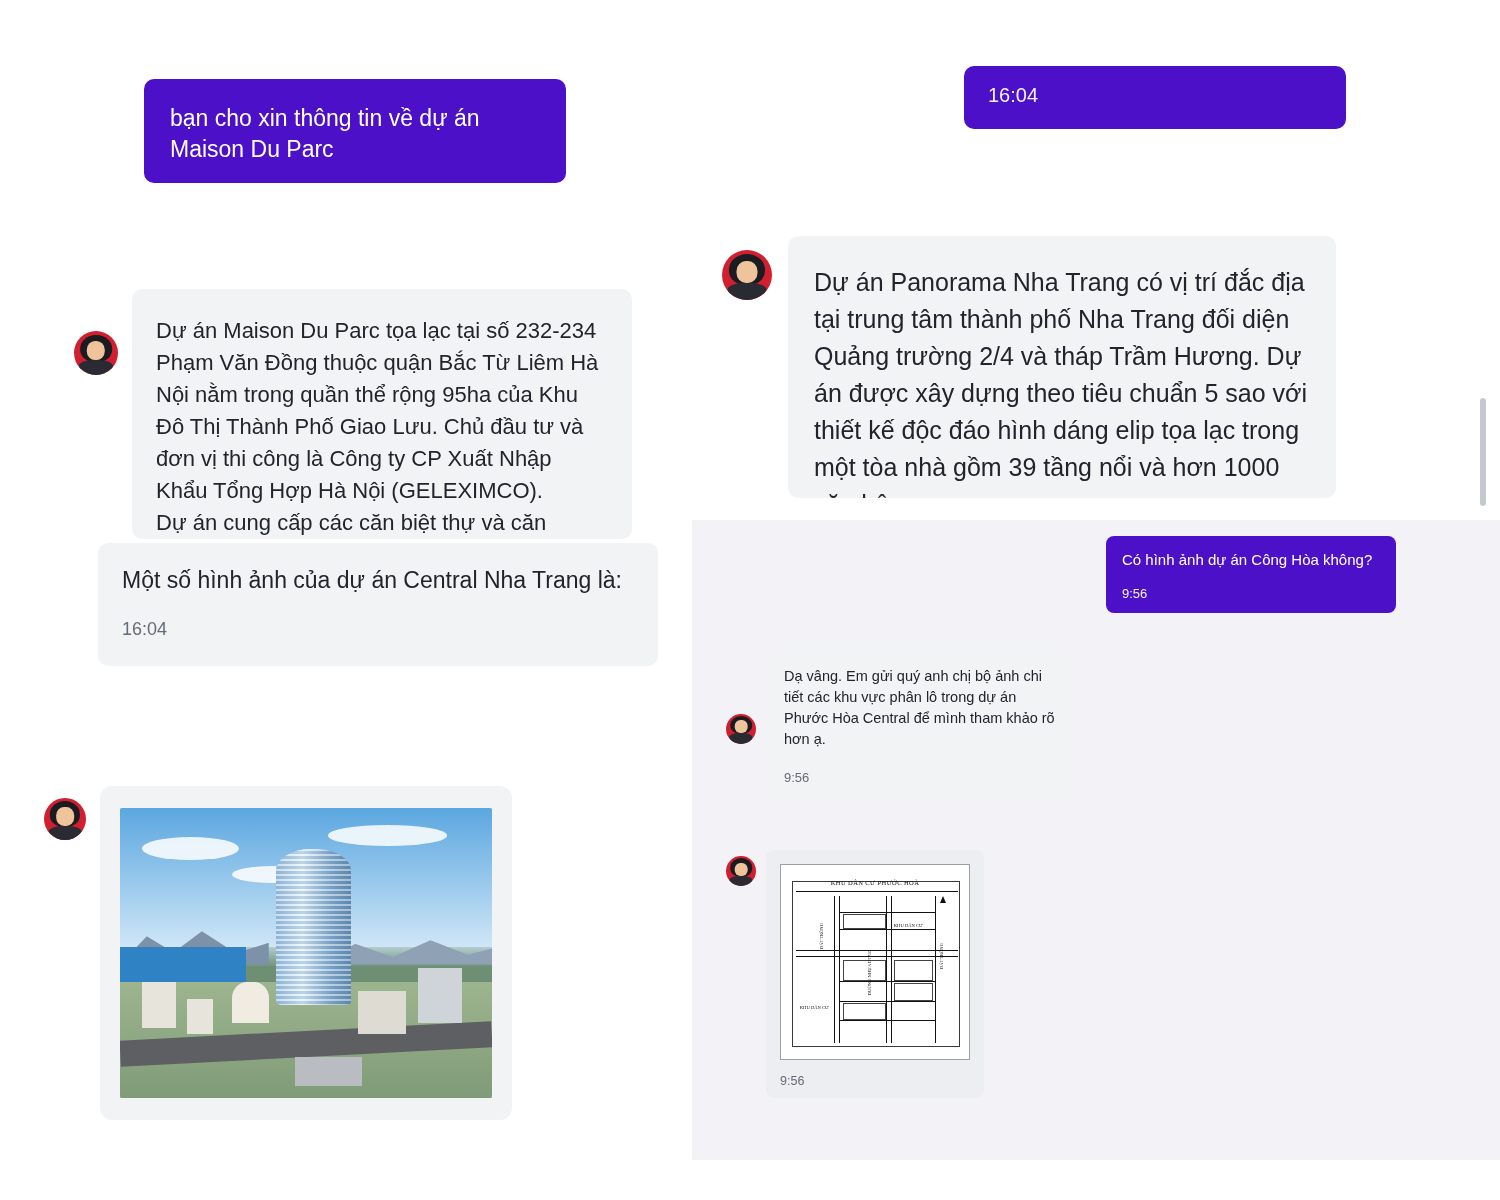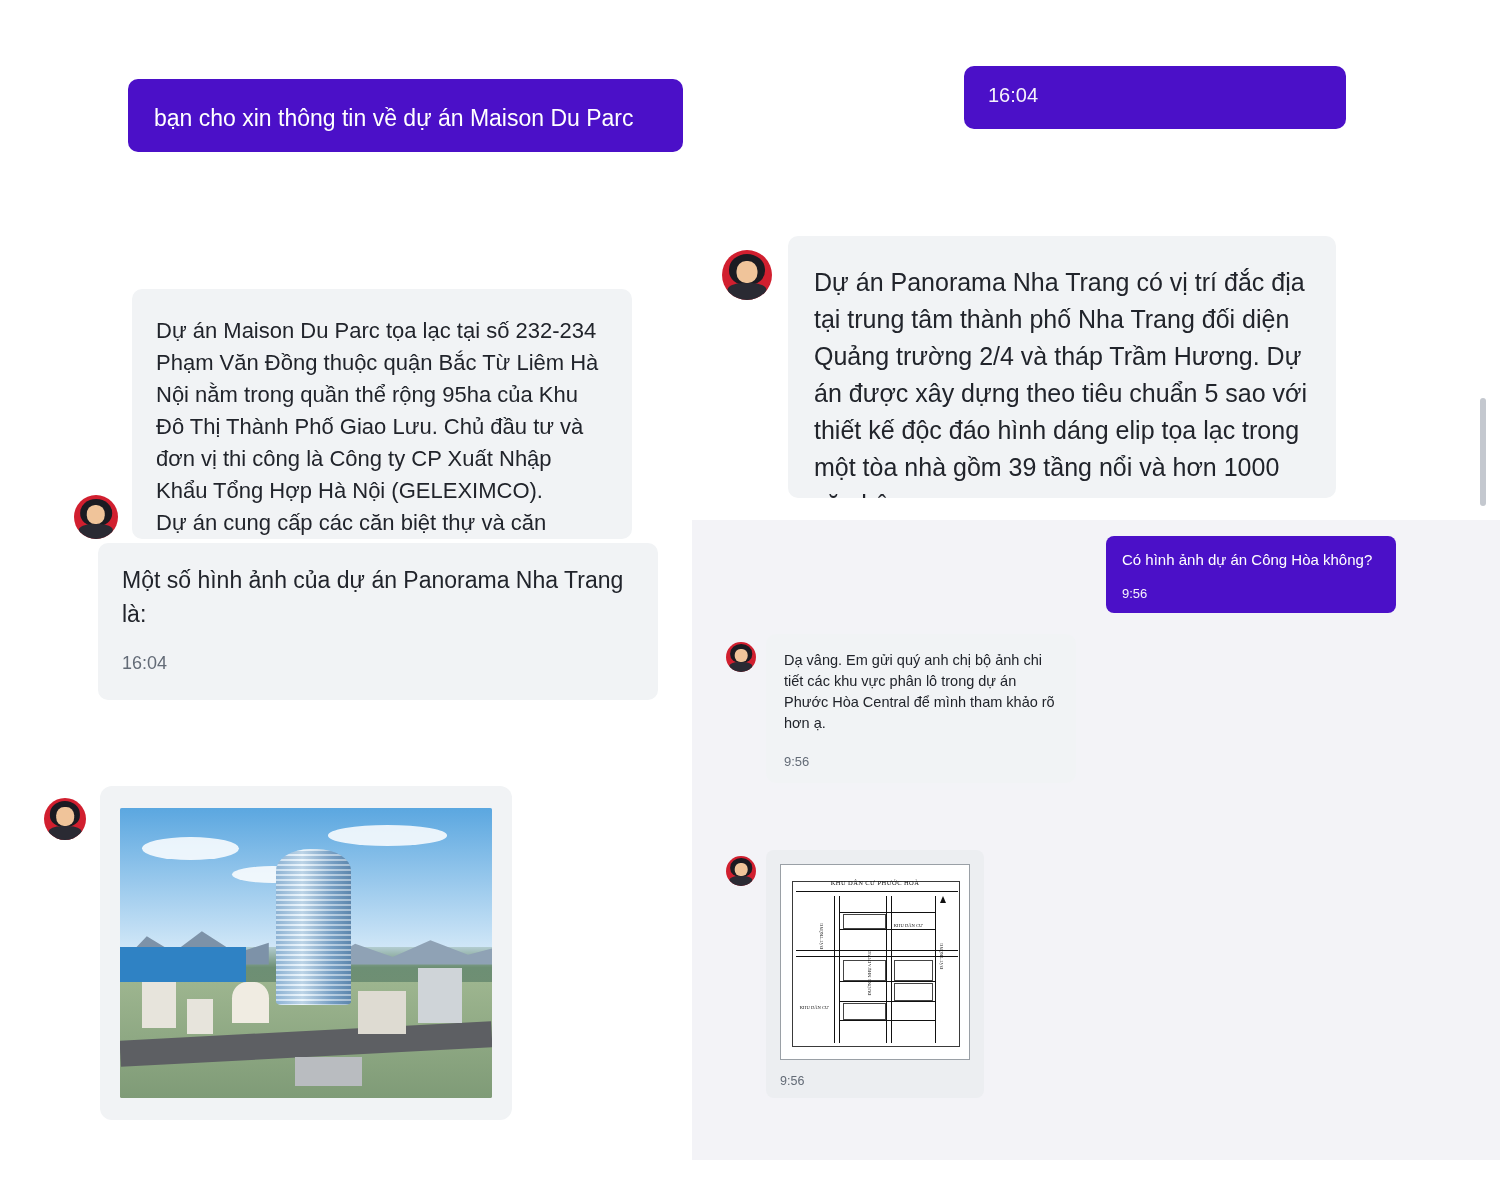--- a/index.html
+++ b/index.html
@@ -91,35 +91,35 @@
 
   
   #left-panel {
     left: 44px;
     top: 46px;
     width: 648px;
     height: 1110px;
   }
   #lp-user-bubble {
     position: absolute;
-    left: 84px;
+    left: 100px;
     top: 33px;
-    width: 555px;
+    width: 422px;
     padding: 24px 26px 18px 26px;
   }
   #lp-user-bubble .msg-text { font-size: 23px; line-height: 31px; }
   #lp-user-bubble .msg-time { font-size: 17px; margin-top: 22px; }
 
   #lp-bot-row {
     position: absolute;
     left: 30px;
     top: 243px;
     width: 600px;
     display: flex;
-    align-items: flex-end;
+    align-items: flex-start;
     gap: 14px;
   }
   #lp-bot-row .avatar { width: 44px; height: 44px; margin-top: 42px; }
   #lp-bot-bubble {
     width: 500px;
     padding: 26px 24px 20px 24px;
     height: 250px;
     overflow: hidden;
   }
   #lp-bot-bubble .msg-text { font-size: 22px; line-height: 32px; }
@@ -253,23 +253,23 @@
     width: 290px;
     padding: 14px 16px 12px 16px;
     border-radius: 8px;
   }
   #rb-user-bubble .msg-text { font-size: 15px; line-height: 20px; }
   #rb-user-bubble .msg-time { font-size: 13px; margin-top: 16px; }
 
   #rb-bot-row {
     position: absolute;
     left: 34px;
-    top: 114px;
+    top: 130px;
     display: flex;
-    align-items: flex-start;
+    align-items: center;
     gap: 10px;
   }
   #rb-bot-row .avatar { width: 30px; height: 30px; margin-top: 8px; }
   #rb-bot-bubble {
     width: 310px;
     padding: 16px 18px 14px 18px;
     box-sizing: border-box;
   }
   #rb-bot-bubble .msg-text { font-size: 14.5px; line-height: 21px; }
   #rb-bot-bubble .msg-time { font-size: 13px; margin-top: 20px; }
@@ -352,21 +352,21 @@
       <div class="avatar">
           <span class="body"></span>
         </div>
       <div class="bubble-bot" id="lp-bot-bubble">
         <div class="msg-text">Dự án Maison Du Parc tọa lạc tại số 232-234 Phạm Văn Đồng thuộc quận Bắc Từ Liêm Hà Nội nằm trong quần thể rộng 95ha của Khu Đô Thị Thành Phố Giao Lưu. Chủ đầu tư và đơn vị thi công là Công ty CP Xuất Nhập Khẩu Tổng Hợp Hà Nội (GELEXIMCO).
 Dự án cung cấp các căn biệt thự và căn</div>
       </div>
     </div>
 
     <div class="bubble-bot" id="lp-bot-bubble2">
-      <div class="msg-text">Một số hình ảnh của dự án Panorama Nha Trang là:</div>
+      <div class="msg-text">Một số hình ảnh của dự án Central Nha Trang là:</div>
       <div class="msg-time bot-time">16:04</div>
     </div>
 
     <div id="lp-img-row">
       <div class="avatar">
           <span class="body"></span>
         </div>
       <div id="lp-img-card">
         <div class="photo">
           <span class="sky"></span>

